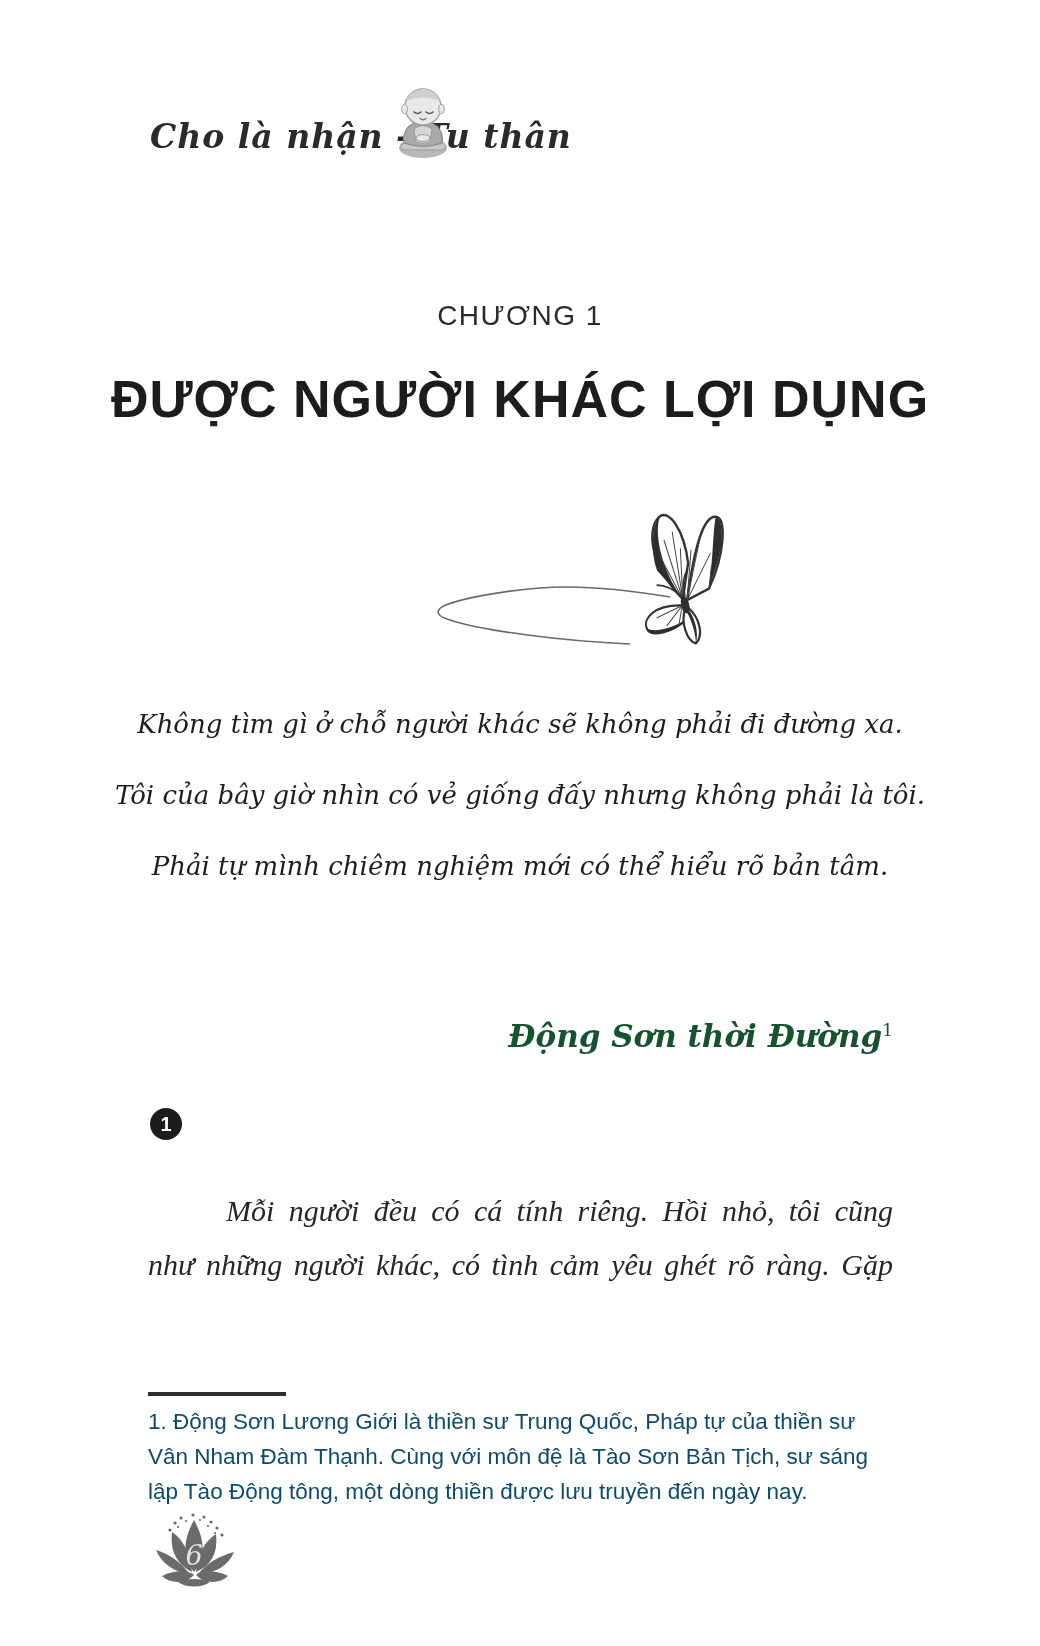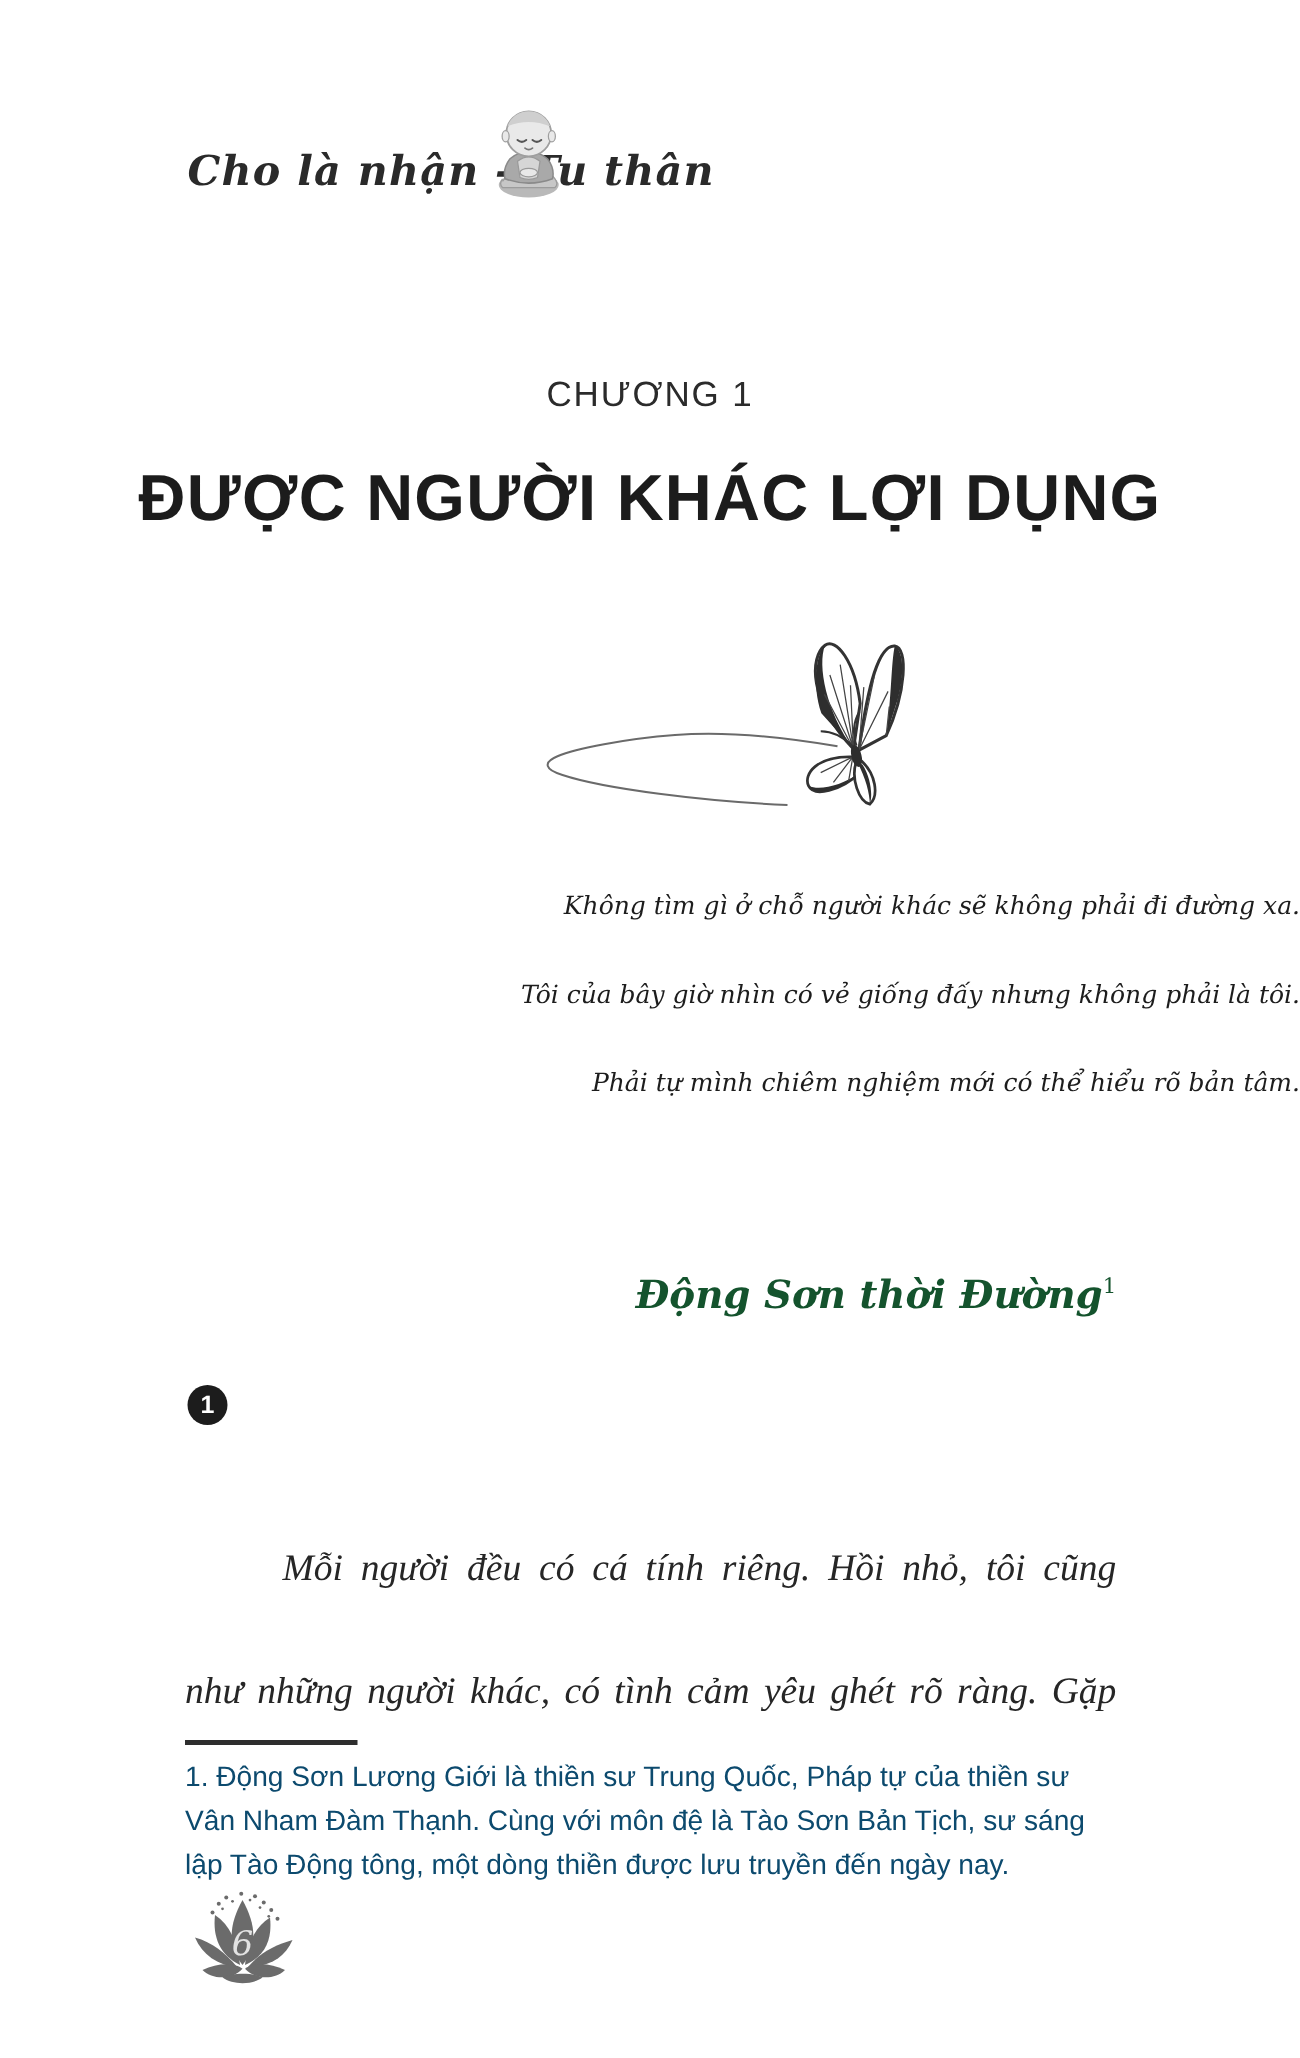--- a/index.html
+++ b/index.html
@@ -30,22 +30,22 @@
     position:absolute;top:368px;left:0;width:1040px;
     text-align:center;font-size:52px;font-weight:700;color:#1c1c1c;
     line-height:63px;letter-spacing:1px;
   }
   
   .deco{position:absolute;left:278px;top:500px;}
   
   .poem{position:absolute;top:698px;left:0;width:1040px;text-align:center;}
   .poem-line{
     font-family:"DejaVu Serif",serif;font-style:italic;
-    font-size:20px;color:#1d1d1d;white-space:nowrap;
-    height:71px;line-height:52px;text-align:right;
+    font-size:26px;color:#1d1d1d;white-space:nowrap;
+    height:71px;line-height:52px;
   }
   .attribution{
     position:absolute;top:1018px;left:148px;width:745px;
     text-align:right;
     font-family:"DejaVu Serif",serif;font-style:italic;font-weight:bold;
     font-size:31px;color:#14532d;
   }
   .attribution sup{font-size:17px;font-style:normal;font-weight:400;vertical-align:super;line-height:0;}
   
   .section-heading{
@@ -55,21 +55,21 @@
   .num-circle{
     display:inline-flex;align-items:center;justify-content:center;
     width:32px;height:32px;border-radius:50%;
     background:#1c1c1c;color:#ffffff;font-size:20px;font-weight:700;flex:0 0 auto;
   }
   
   .body-block{position:absolute;top:1188px;left:148px;width:745px;}
   .body-line{
     font-family:"Liberation Serif",serif;font-style:italic;
     font-size:30px;color:#262626;height:54px;line-height:46px;
-    text-align:justify;text-align-last:justify;margin-top:44px;
+    text-align:justify;text-align-last:justify;
   }
   .body-line.first{padding-left:78px;}
   
   .footnote-rule{
     position:absolute;top:1392px;left:148px;width:138px;height:0;
     border-top:4px solid #2e2e2e;
   }
   .footnote-text{
     position:absolute;top:1404px;left:148px;width:752px;
     font-size:22.5px;line-height:35px;color:#0c4a6e;text-align:left;

